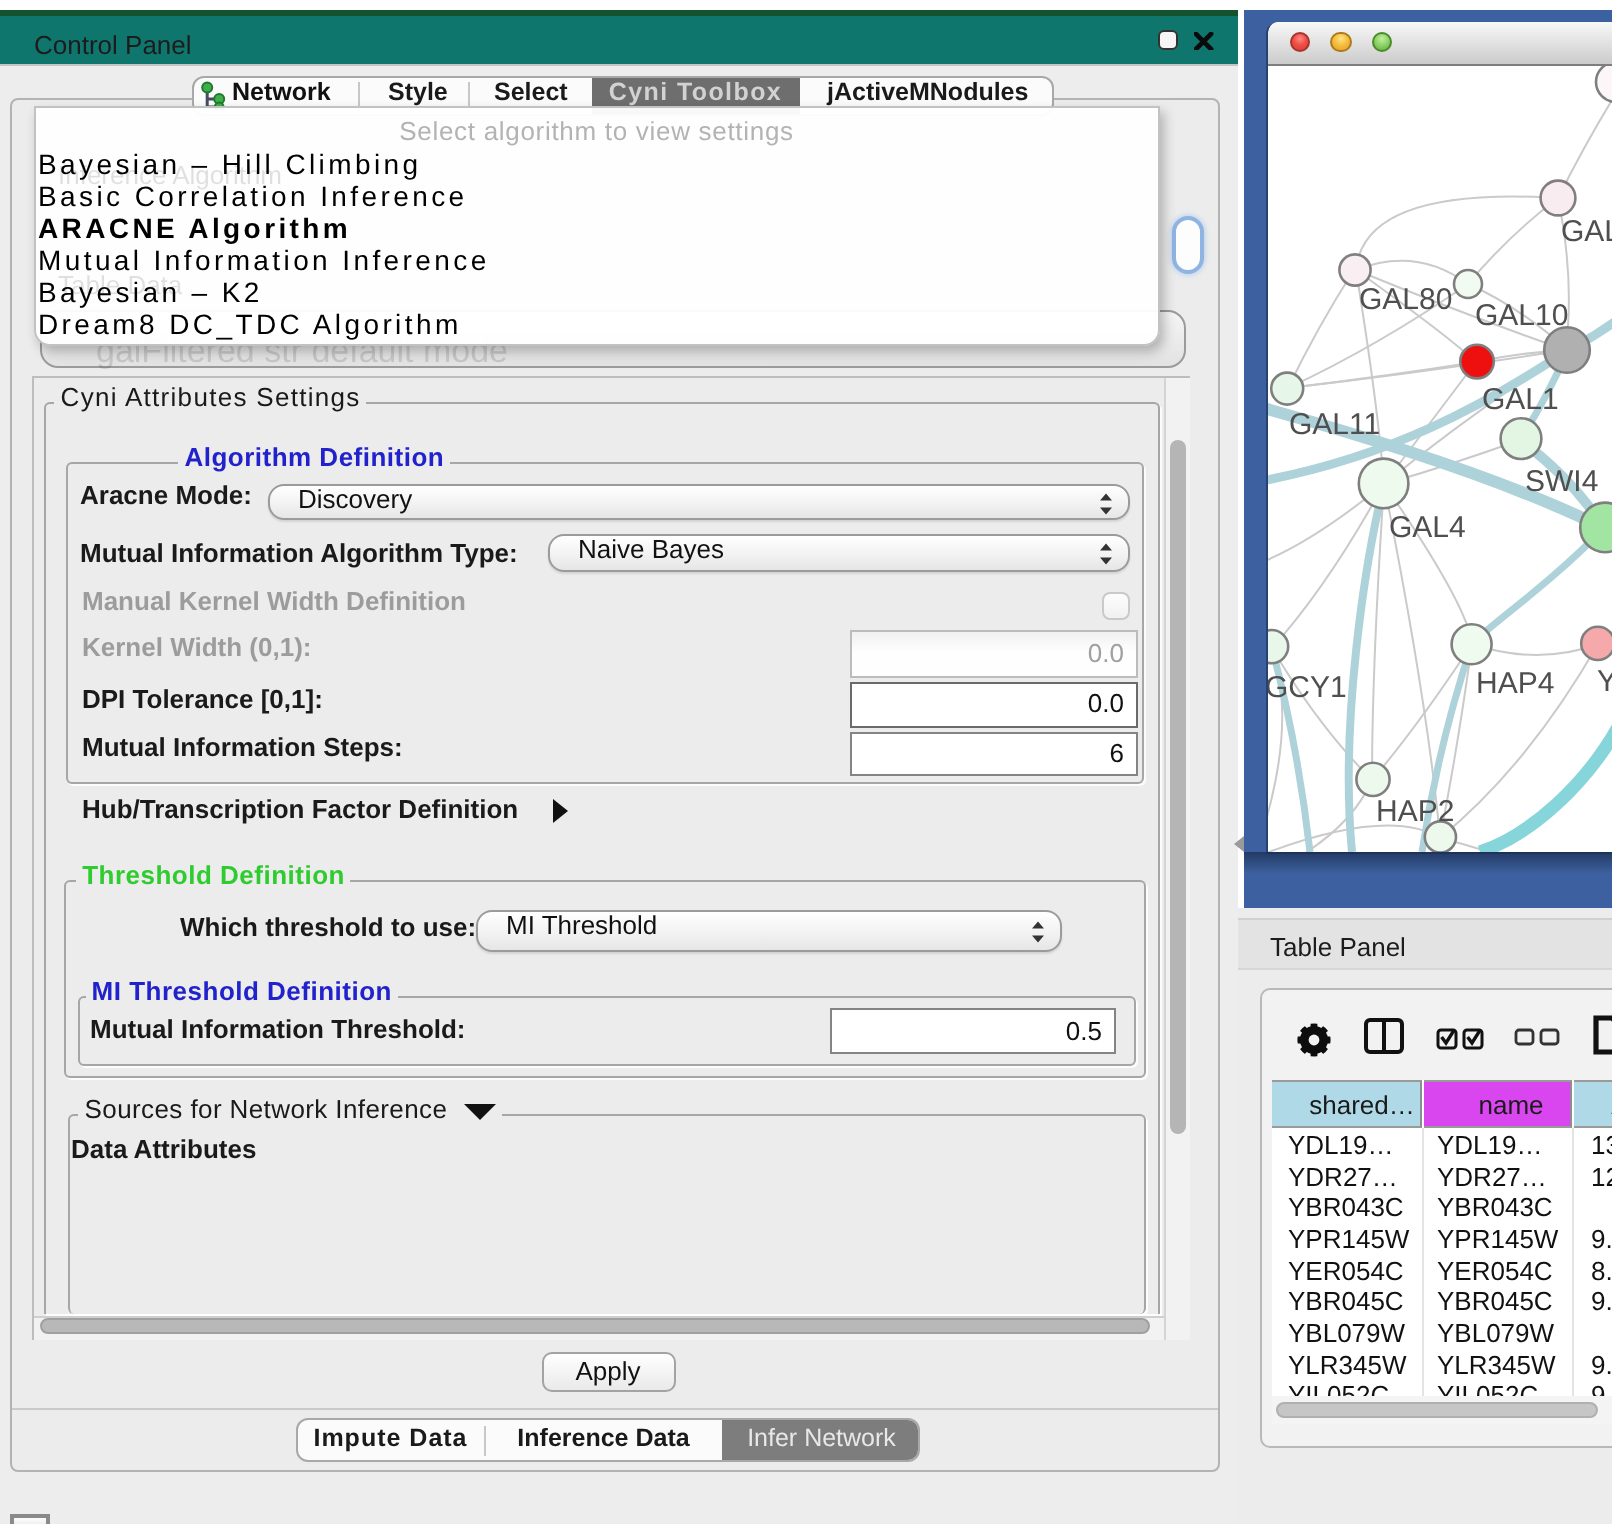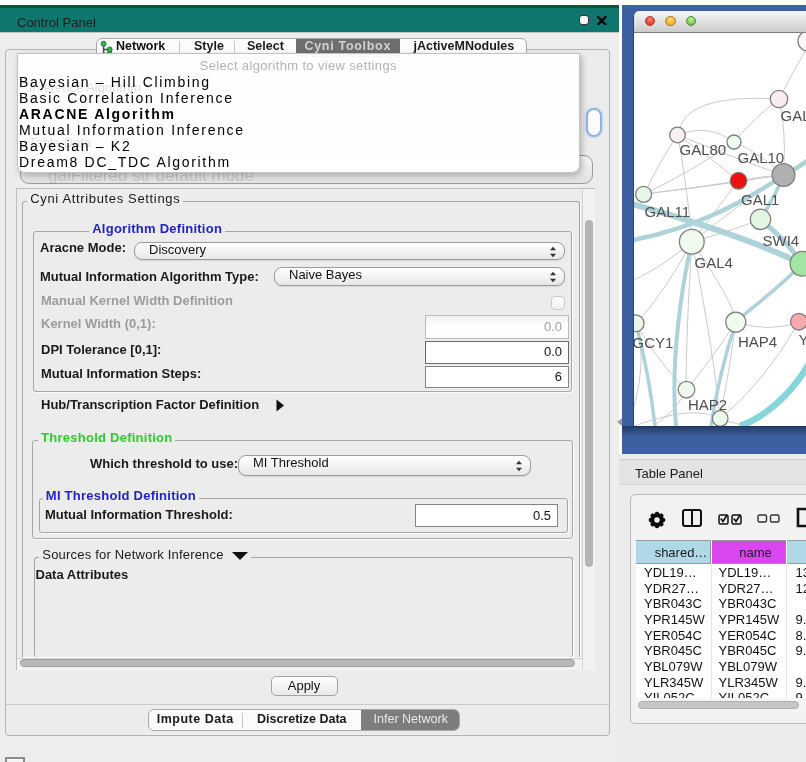--- a/index.html
+++ b/index.html
@@ -112,21 +112,21 @@
   </div>
   <div class="lbl" style="left:35.5px;top:567px;">Data Attributes</div>
 
   <div class="abs" style="left:270.5px;top:675.5px;width:67px;height:20px;border:1px solid #a3a3a3;border-radius:5px;background:linear-gradient(#ffffff,#e9e9e9);text-align:center;font-size:13px;line-height:18.5px;color:#111;">Apply</div>
   <div class="abs" style="left:6px;top:704px;width:603px;height:1px;background:#c9c9c9;"></div>
 
   <div class="abs" style="left:147.5px;top:708.5px;width:312.5px;height:22px;background:#fbfbfb;border:1px solid #a8a8a8;border-radius:6px;overflow:hidden;font-size:12.5px;font-weight:bold;color:#1a1a1a;">
     <div class="abs" style="left:212px;top:0;width:100.5px;height:22px;background:#7d7d7d;"></div>
     <div class="abs" style="left:93.5px;top:3.5px;width:1px;height:15px;background:#c8c8c8;"></div>
     <div class="abs" style="left:0;top:2px;width:93.5px;text-align:center;letter-spacing:0.5px;">Impute Data</div>
-    <div class="abs" style="left:94.5px;top:2px;width:117.5px;text-align:center;">Discretize Data</div>
+    <div class="abs" style="left:94.5px;top:2px;width:117.5px;text-align:center;">Inference Data</div>
     <div class="abs" style="left:212px;top:2px;width:100.5px;text-align:center;font-weight:normal;color:#e8e8e8;">Infer Network</div>
   </div>
 
   <div class="abs" style="left:5px;top:757px;width:20px;height:10px;border:2px solid #8a8a8a;background:linear-gradient(#fdfdfd,#e0e0e0);"></div>
 
   <svg class="abs" style="left:616px;top:417px;" width="7" height="10" viewBox="0 0 7 10">
       <path d="M6 1 L1 5 L6 9 Z" fill="#9a9a9a"></path>
     </svg>
 </div>
 

